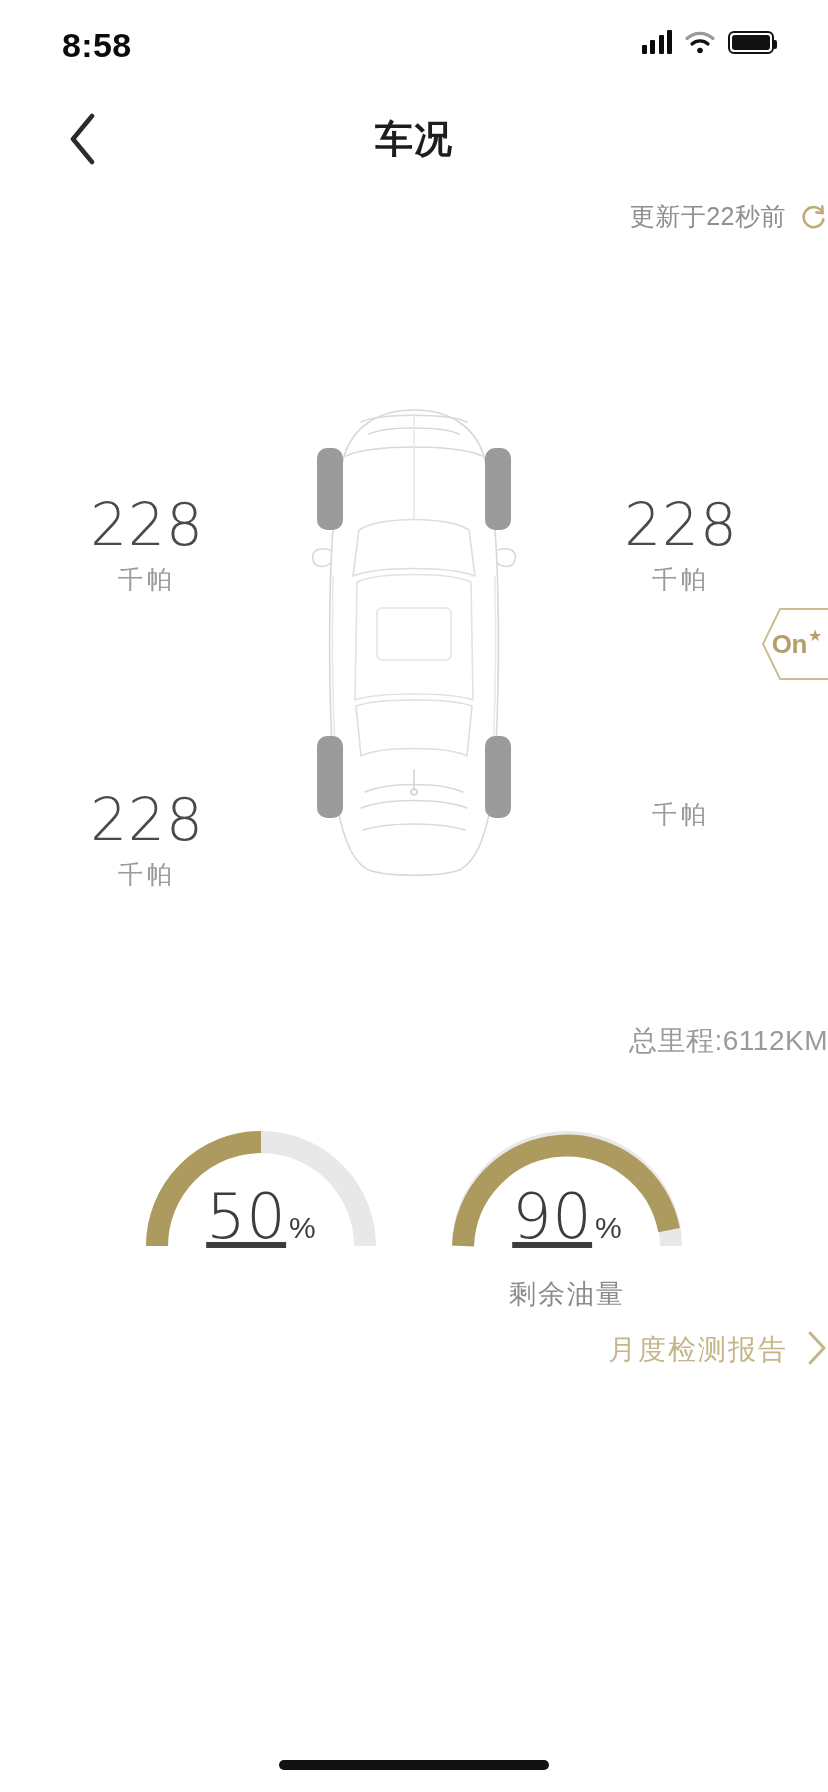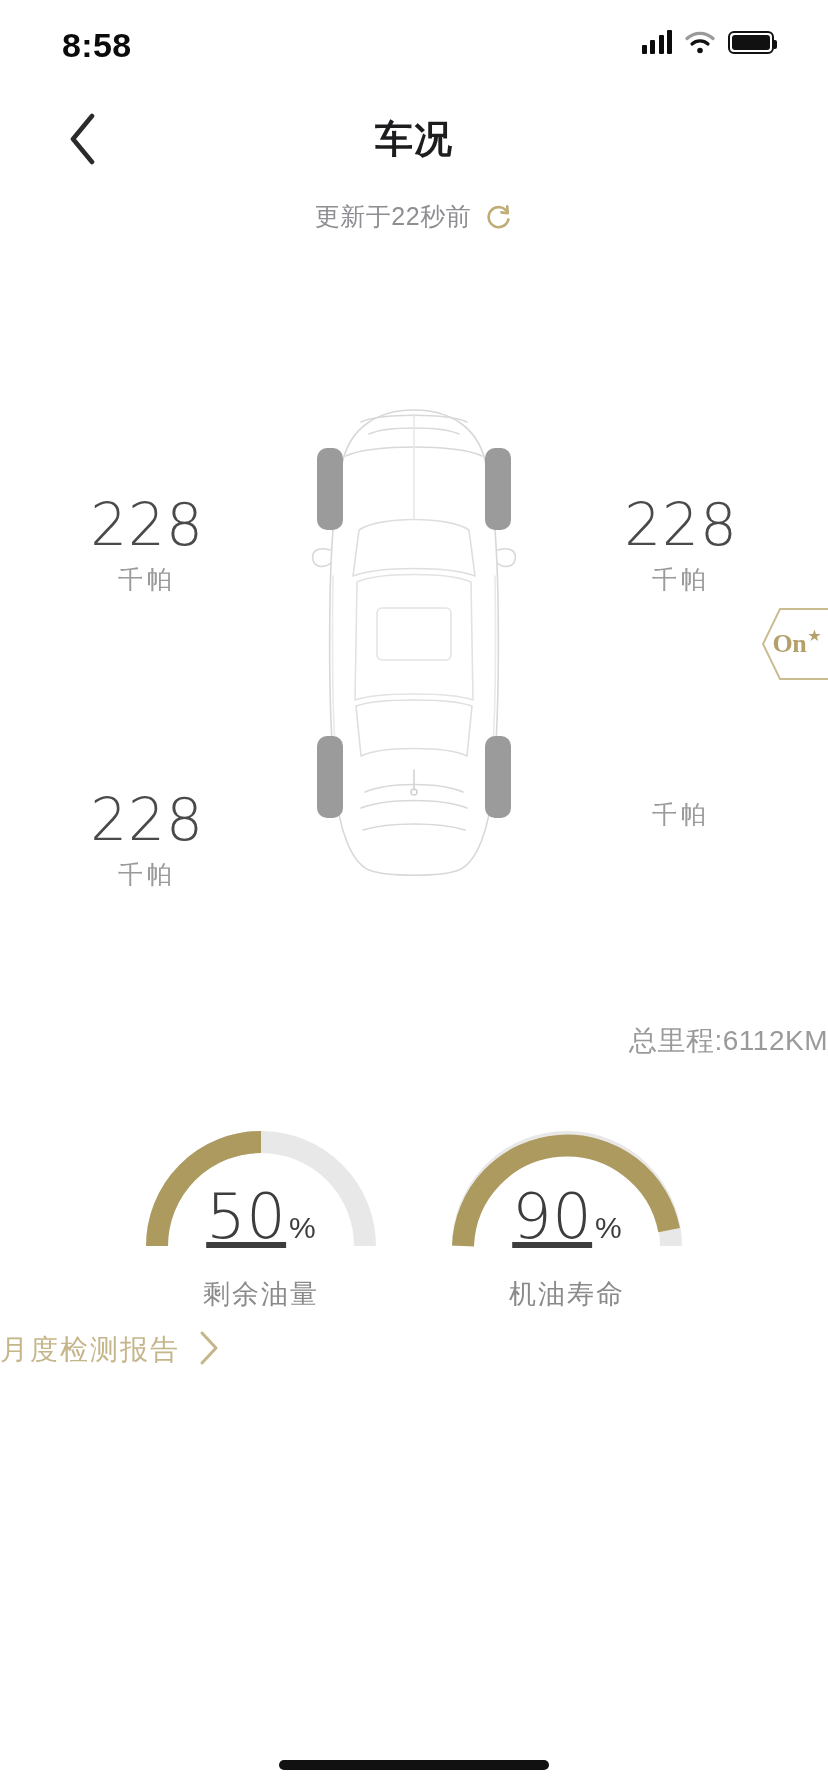--- a/index.html
+++ b/index.html
@@ -50,21 +50,21 @@
     cursor:pointer;
   }
   .back-btn svg { display:block; }
   .page-title {
     position:absolute; left:0; top:12px; width:828px; text-align:center;
     font-size:38px; font-weight:600; color:#1d1d1f; line-height:62px;
     letter-spacing:1px;
   }
   .refresh-row {
     position:absolute; top:200px; left:0; width:828px;
-    display:flex; align-items:center; justify-content:center; gap:14px;
+    display:flex; align-items:center; justify-content:flex-end; gap:14px;
   }
   .refresh-text { font-size:25px; color:#8e8e93; letter-spacing:0.5px; }
   .refresh-icon { width:28px; height:28px; }
 
   
   .tyre-panel { position:absolute; top:400px; left:0; width:828px; height:500px; }
   .car-wrap {
     position:absolute; left:50%; top:0; transform:translateX(-50%);
     width:230px; height:480px;
   }
@@ -111,38 +111,38 @@
   }
   .gauge-pct { font-size:30px; font-weight:300; color:#3d3d3d; margin-left:3px; }
   .gauge-label {
     margin-top:26px; text-align:center;
     font-size:27px; color:#8a8a8a; letter-spacing:2px;
   }
 
   
   .report-link {
     position:absolute; top:1330px; left:0; width:828px;
-    display:flex; align-items:center; justify-content:flex-start; gap:18px;
+    display:flex; align-items:center; justify-content:flex-end; gap:18px;
     cursor:pointer;
   }
   .report-text { font-size:28px; color:#c4b58a; letter-spacing:2px; }
   .report-chevron { display:block; }
 
   
   .onstar {
     position:absolute; right:-8px; top:602px;
     width:78px; height:84px;
     display:flex; align-items:center; justify-content:center;
     cursor:pointer;
   }
   .onstar svg { position:absolute; left:0; top:0; }
   .onstar-label {
     position:relative; z-index:2;
     font-size:26px; font-weight:700; color:#b3a06a;
-    letter-spacing:-0.5px; padding-right:6px;font-family:Liberation Serif, serif;
+    letter-spacing:-0.5px; padding-right:6px;
   }
   .onstar-star { position:relative; z-index:2; font-size:16px; color:#b3a06a;
      margin-left:-5px; align-self:flex-start; margin-top:24px; }
 
   
   .home-indicator {
     position:absolute; bottom:22px; left:50%; transform:translateX(-50%);
     width:270px; height:10px; background:#111; border-radius:6px;
   }
 </style>
@@ -281,36 +281,35 @@
 
           <path d="M16 136 A104 104 0 0 1 224 136" stroke="#e8e8e8" stroke-width="22" fill="none" stroke-linecap="butt"></path>
 
           <path d="M16 136 A104 104 0 0 1 120 32" stroke="#ad9a5f" stroke-width="22" fill="none" stroke-linecap="butt"></path>
         </svg>
         <div class="gauge-center">
           <span class="gauge-num">50</span>
           <span class="gauge-pct">%</span>
         </div>
       </div>
-      <div class="gauge-label">剩余油量</div>
     </div>
 
     <div class="gauge">
       <div class="gauge-arc">
         <svg width="240" height="140" viewBox="0 0 240 140">
           <path d="M16 136 A104 104 0 0 1 224 136" stroke="#e8e8e8" stroke-width="22" fill="none" stroke-linecap="butt"></path>
 
           <path d="M16 136 A104 104 0 0 1 222.1 120.1" stroke="#ad9a5f" stroke-width="22" fill="none" stroke-linecap="butt"></path>
         </svg>
         <div class="gauge-center">
           <span class="gauge-num">90</span>
           <span class="gauge-pct">%</span>
         </div>
       </div>
-      <div class="gauge-label">机油寿命</div>
+      <div class="gauge-label">剩余油量</div>
     </div>
 
   </div>
 
   <div class="report-link">
     <span class="report-text">月度检测报告</span>
     <span class="report-chevron">
       <svg width="22" height="36" viewBox="0 0 22 36">
         <path d="M4 3 L18 18 L4 33" stroke="#c4b58a" stroke-width="3" fill="none" stroke-linecap="round" stroke-linejoin="round"></path>
       </svg>

